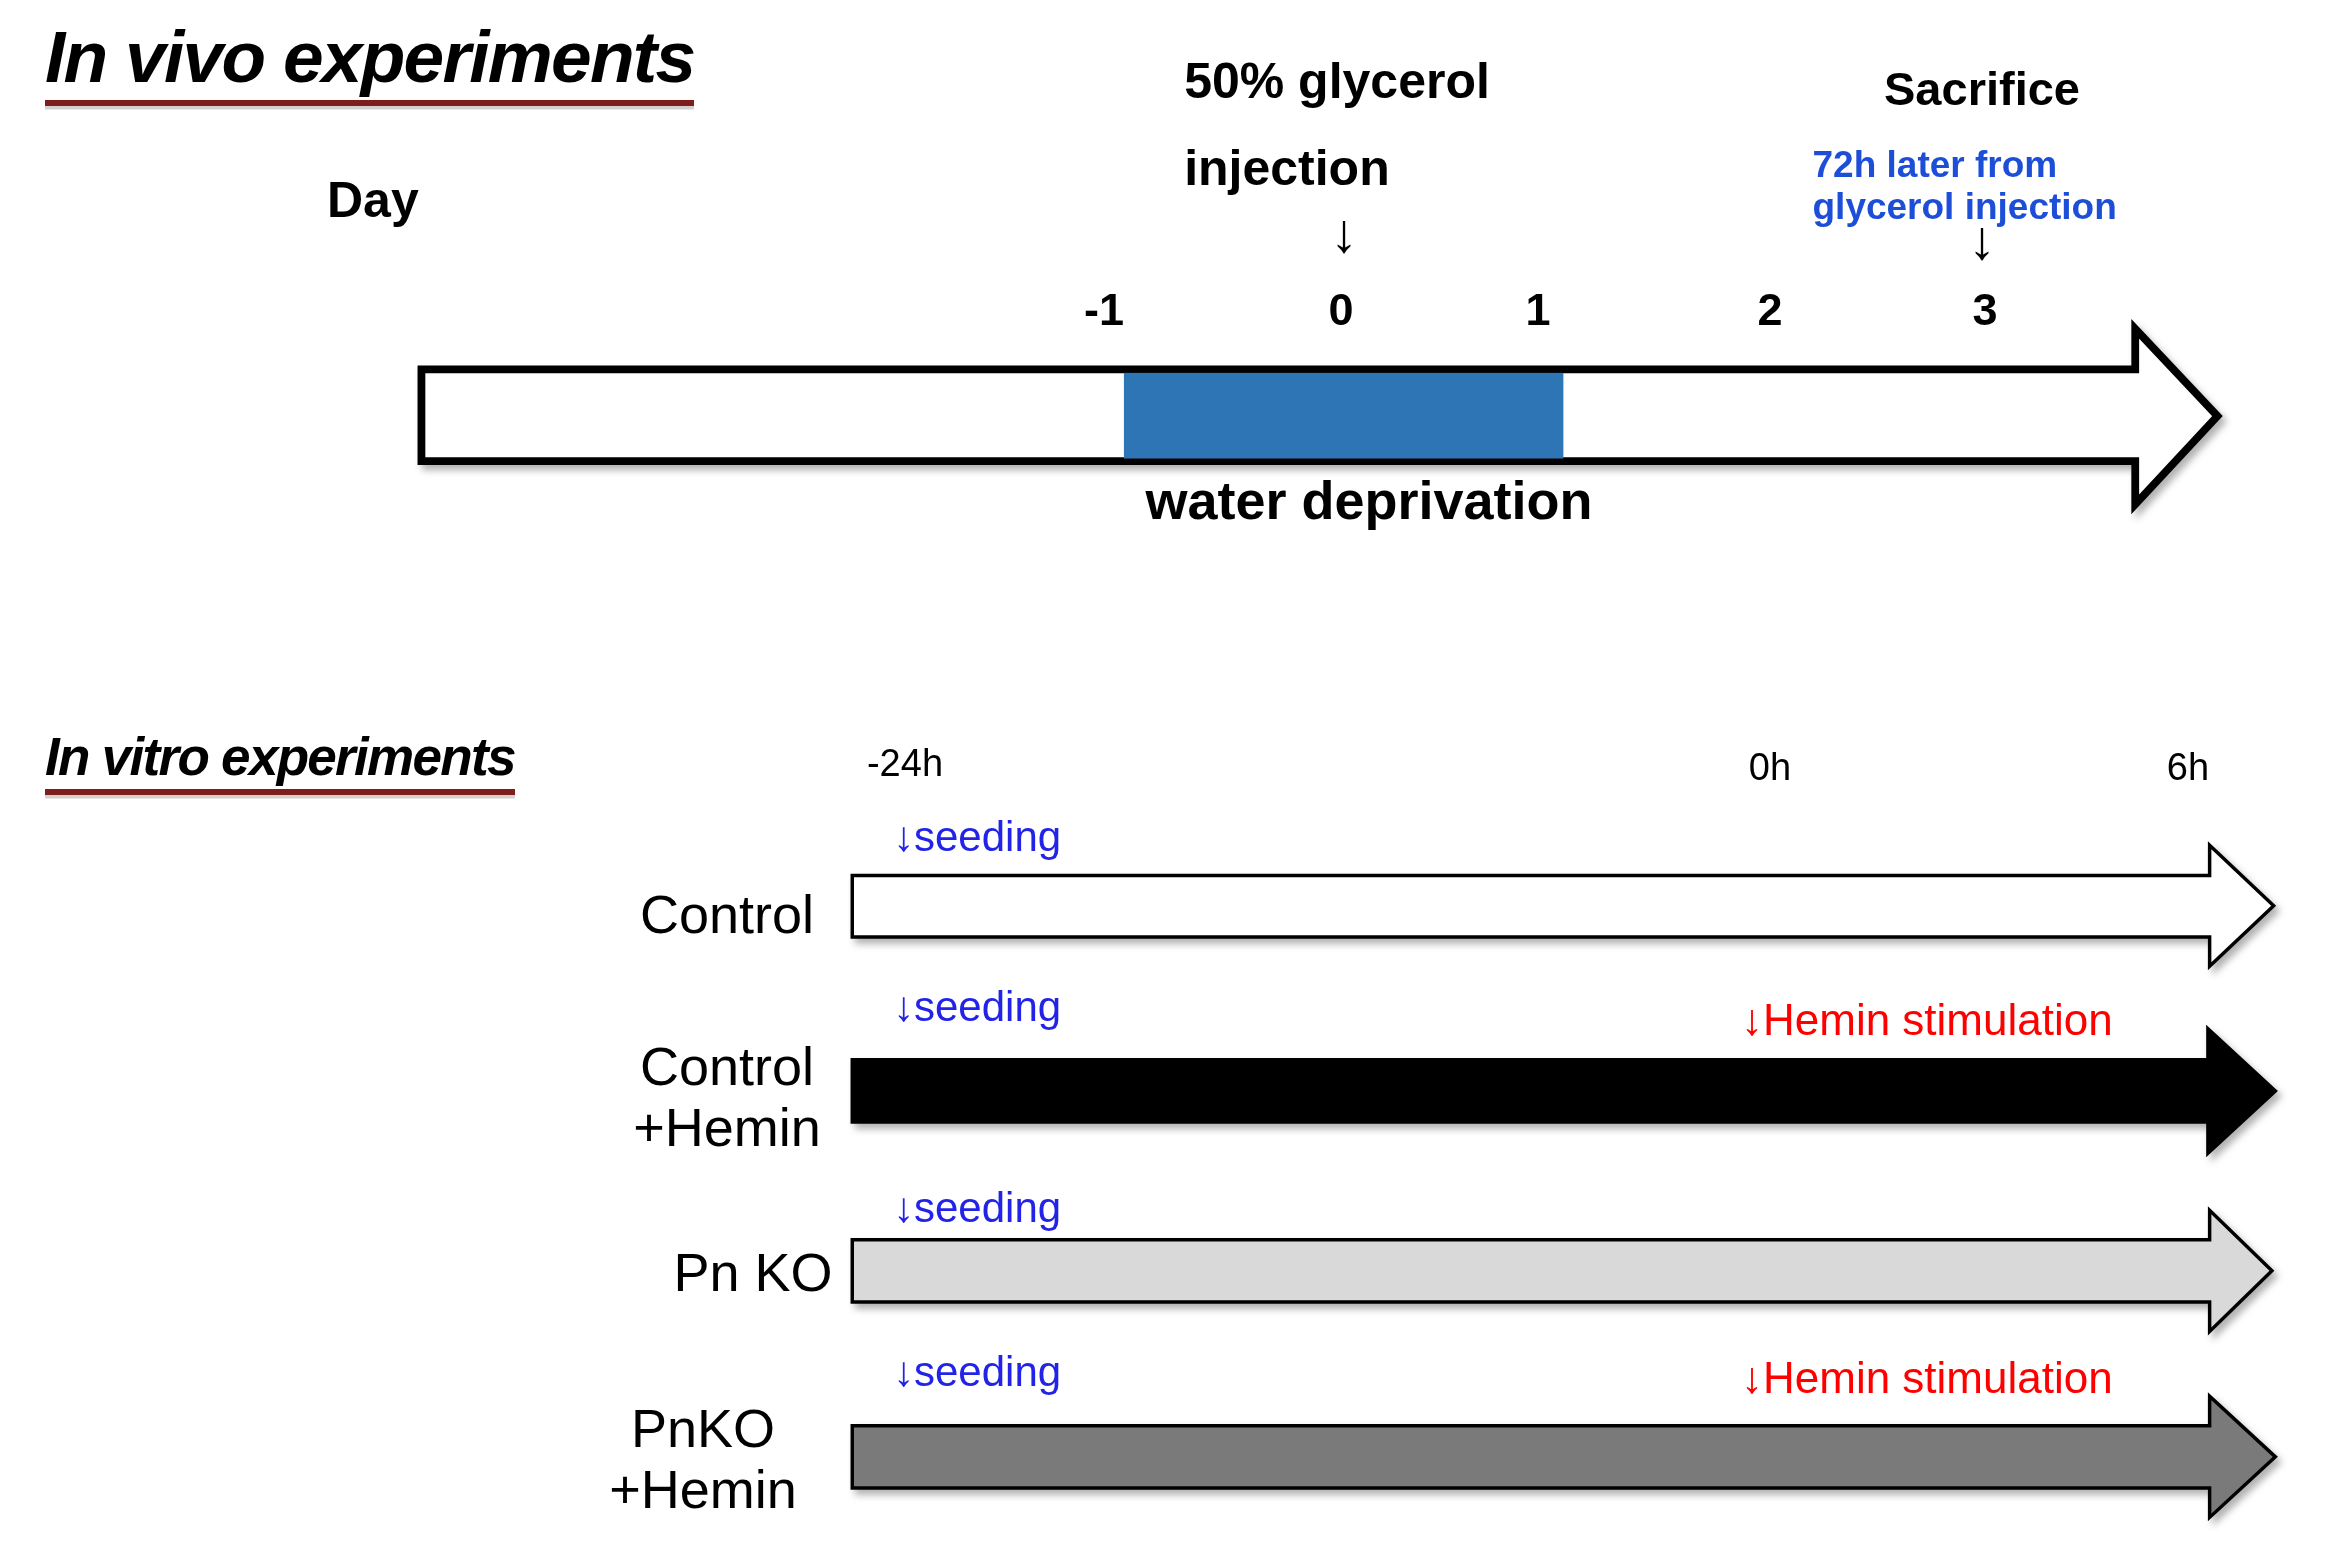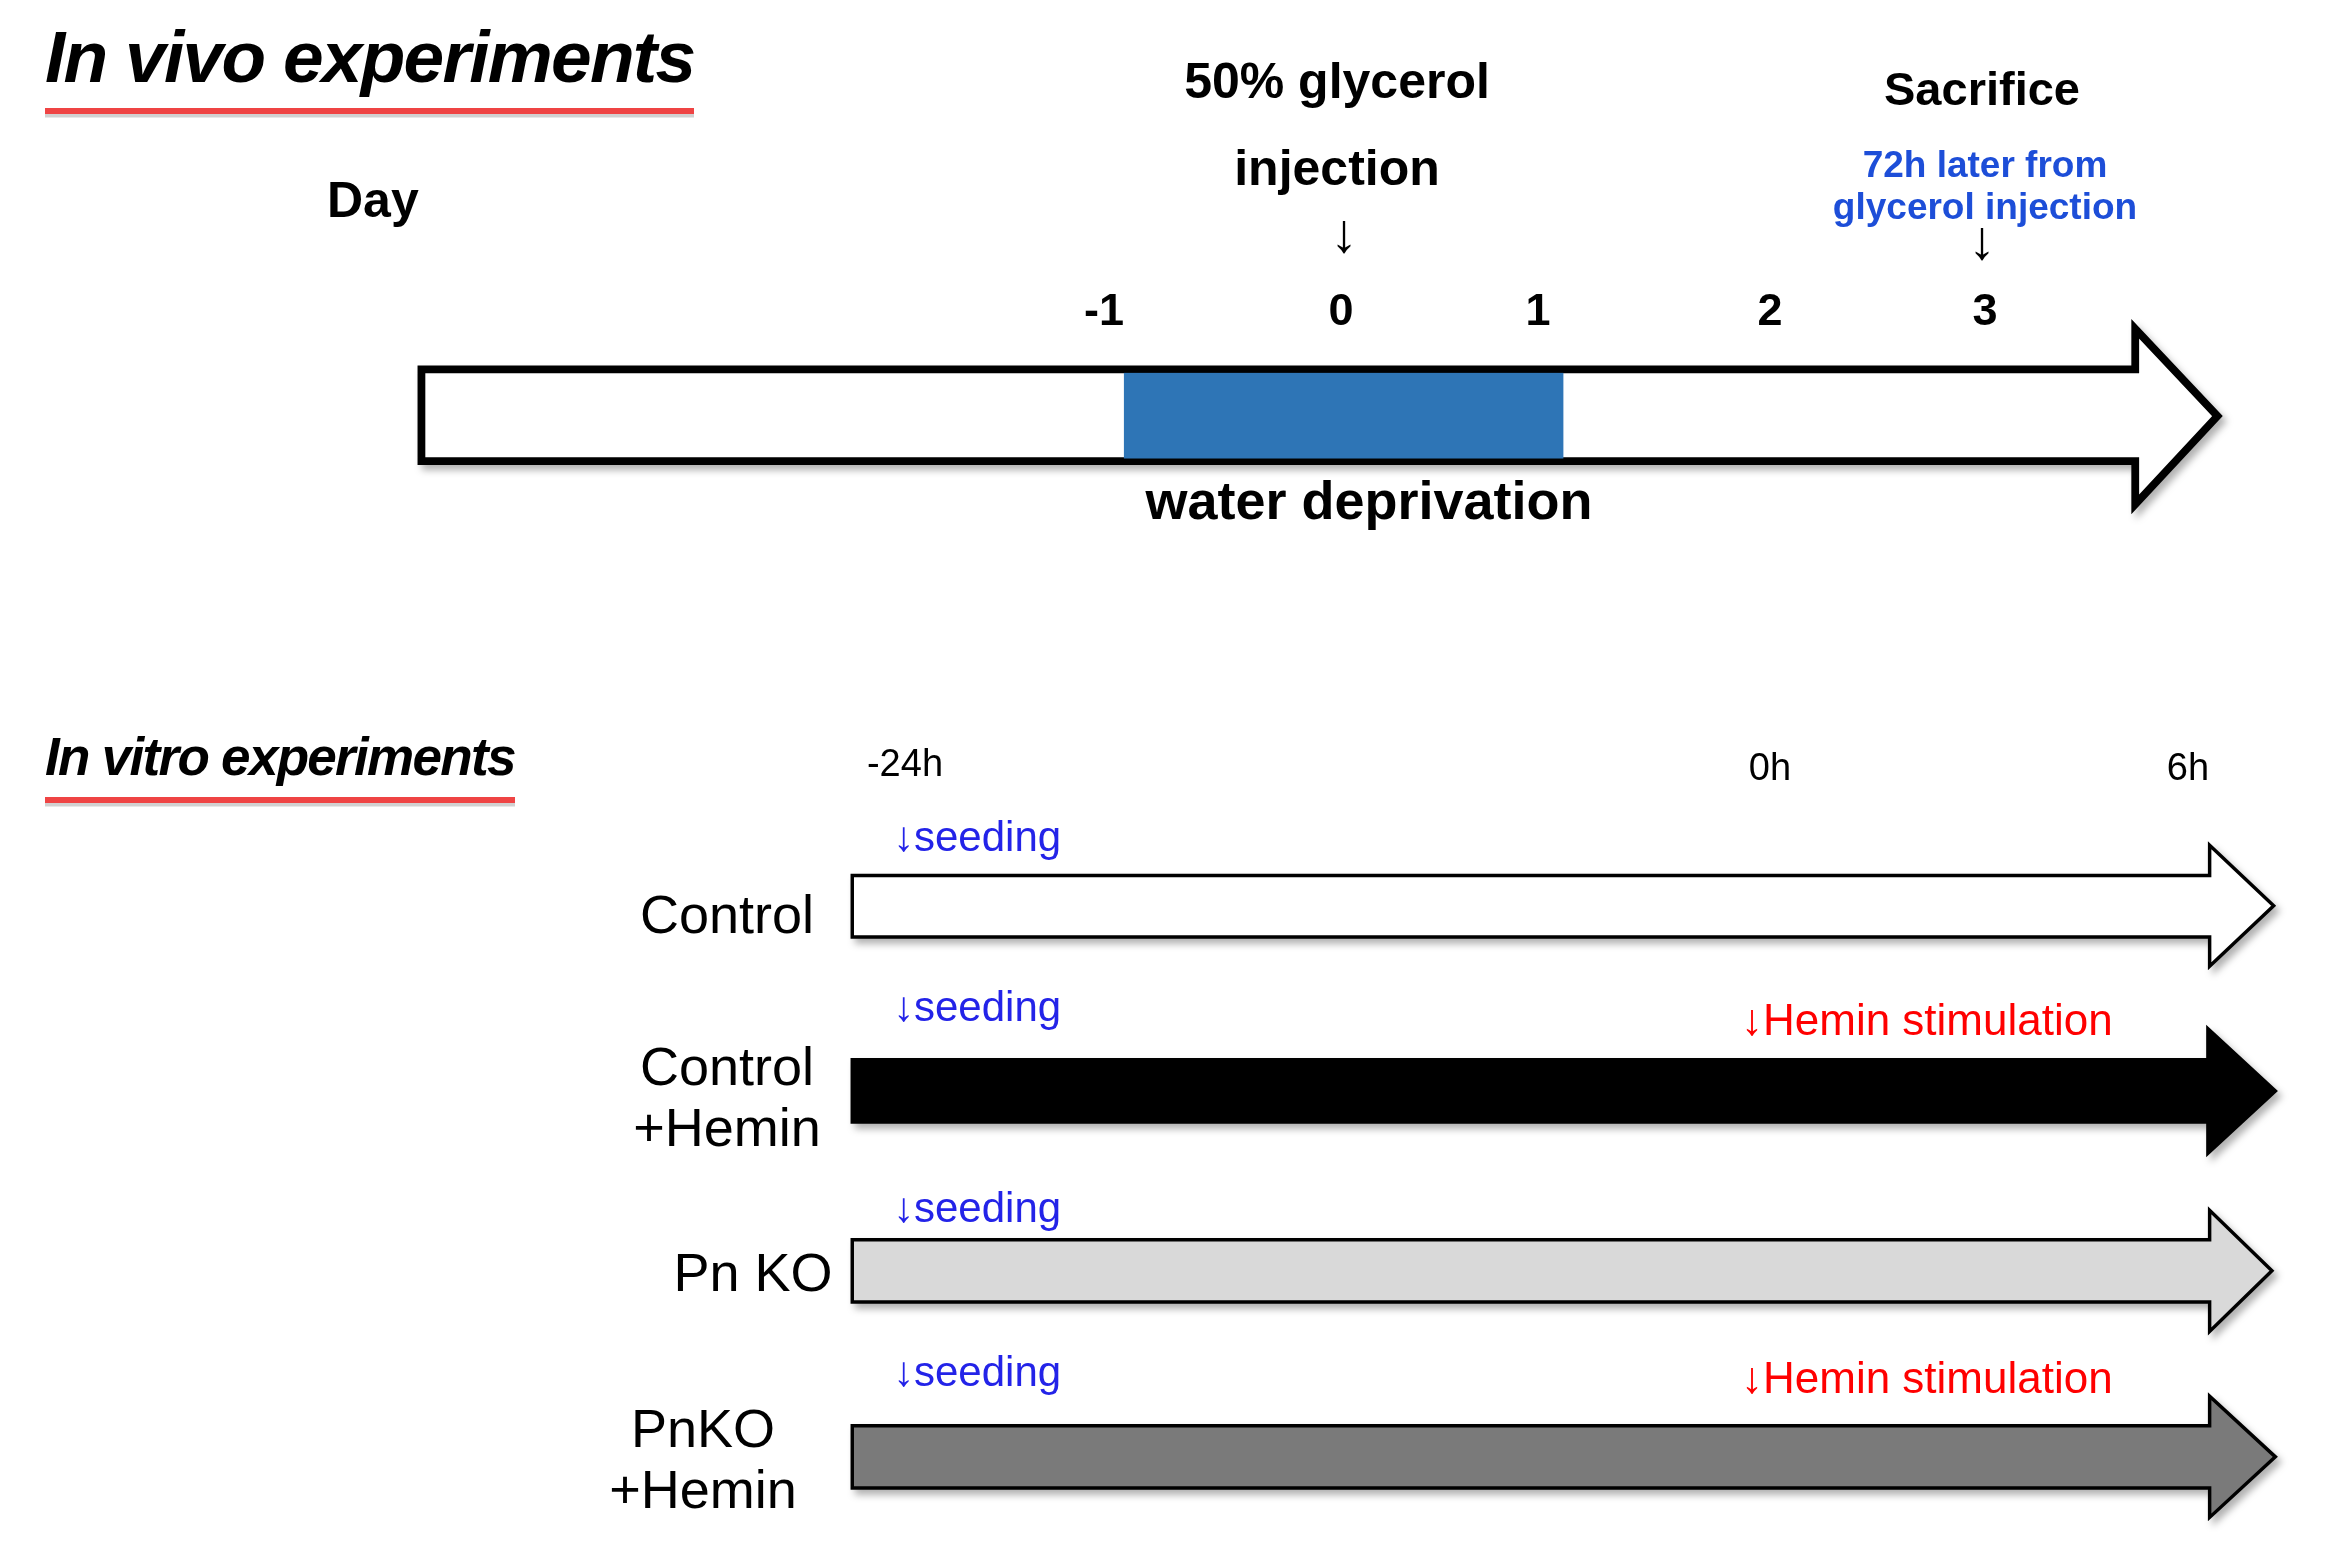--- a/index.html
+++ b/index.html
@@ -1,21 +1,21 @@
 <!DOCTYPE html>
 <html style="font-size:14px"><head>
 <meta charset="utf-8">
 <style>
   html,body{margin:0;padding:0;background:#fff;}
   #page{position:relative;width:2330px;height:1565px;background:#ffffff;overflow:hidden;
         font-family:"Liberation Sans",sans-serif;color:#000;}
   .abs{position:absolute;}
-  .ctr{transform:translateX(-50%);text-align:center;}
+  .ctr{transform:translateX(-50%);}
   .title{font-style:italic;font-weight:800;font-size:73px;line-height:1.05;
-         letter-spacing:-1.7px;border-bottom:6px solid #ef4444;padding-bottom:12px;
+         letter-spacing:-1.7px;border-bottom:6px solid #7f1d1d;padding-bottom:4px;
          box-shadow:0 3.5px 0 rgba(0,0,0,0.18);}
   .daylabel{font-size:50px;font-weight:bold;}
   .annot2{font-size:50px;font-weight:bold;line-height:87px;}
   .sac{font-size:47px;font-weight:bold;}
   .sacnote{font-size:37px;font-weight:bold;}
   .vdown{font-size:55px;font-weight:600;line-height:1;}
   .tick{font-size:45px;font-weight:bold;}
   .wdep{font-size:54px;font-weight:bold;}
   .ttick{font-size:38px;}
   .seed{font-size:42px;font-weight:500;}

